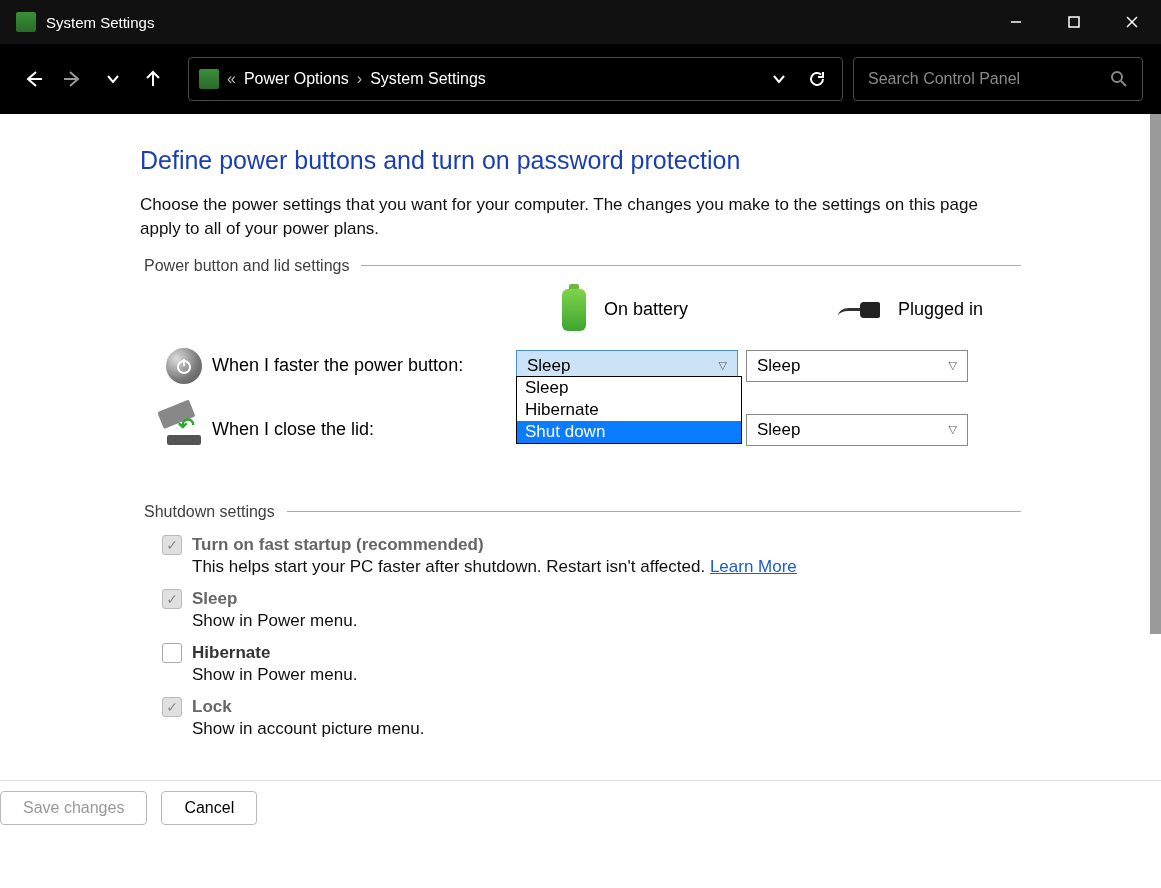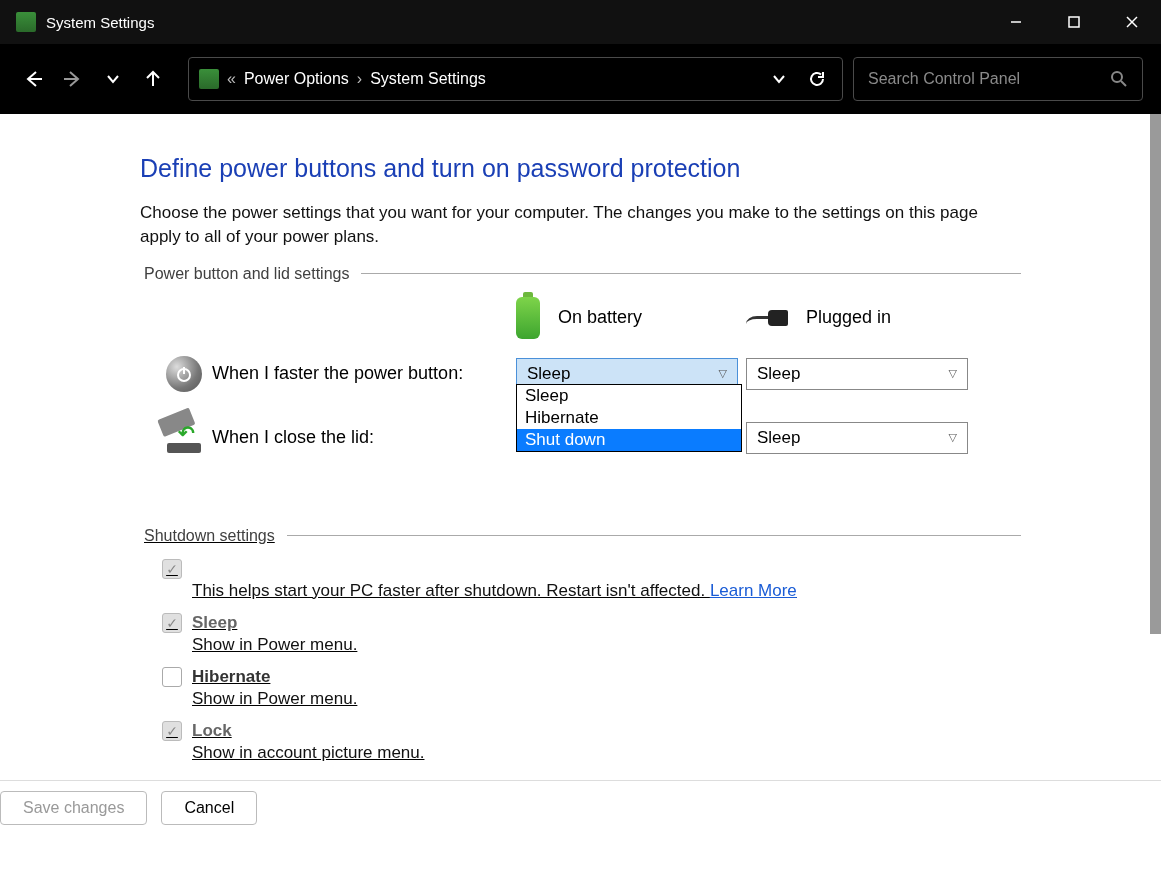--- a/index.html
+++ b/index.html
@@ -94,21 +94,21 @@
       background: #fff;
     }
     .scrollbar .thumb {
       position: absolute;
       right: 0; top: 0;
       width: 11px; height: 520px;
       background: #9a9a9a;
       border-radius: 0;
     }
     .content {
-      padding: 40px 140px 0 140px;
+      padding: 32px 140px 0 140px;
     }
     .heading {
       color: #1a3fb5;
       font-size: 25px;
       font-weight: 400;
       margin-bottom: 18px;
     }
     .para {
       color: #111;
       font-size: 17px;
@@ -142,20 +142,21 @@
     }
     .group-line .rule {
       flex: 1 1 auto; height: 1px; background: #aaa; margin-left: 12px;
     }
 
     .mode-header {
       display: grid;
       grid-template-columns: 360px 230px 230px;
       margin-left: 16px;
       margin-bottom: 10px;
+      gap: 46px;
     }
     .mode-col {
       display: flex; align-items: center; gap: 18px; font-size: 18px;
     }
     .battery-icon {
       width: 24px; height: 42px;
       background: linear-gradient(#7ed44a,#3da52f);
       border-radius: 6px;
       position: relative;
     }
@@ -215,21 +216,21 @@
       left: 360px; top: 35px;
       width: 226px;
       border: 1px solid #000;
       background: #fff;
       z-index: 10;
       font-size: 17px;
     }
     .dropdown-menu .item { padding: 1px 8px; }
     .dropdown-menu .item.hl { background: #0a7cff; color: #fff; }
 
-    .shutdown-group { margin-top: 64px; text-decoration: underline; }
+    .shutdown-group { margin-top: 48px; }
     .sd-items { margin-left: 22px; }
     .sd-item { margin-bottom: 12px; }
     .sd-head { display:flex; align-items:center; gap:10px; }
     .checkbox {
       width: 20px; height: 20px;
       border: 1px solid #aaa;
       border-radius: 3px;
       display:flex; align-items:center; justify-content:center;
       background: #fff;
     }
@@ -422,20 +423,21 @@
         <span>Shutdown settings</span>
         <div class="rule"></div>
       </div>
 
       <div class="sd-items">
         <div class="sd-item">
           <div class="sd-head">
             <div class="checkbox disabled">
                 <span class="tick">✓</span>
               </div>
+            <span class="sd-label">Turn on fast startup (recommended)</span>
           </div>
           <div class="sd-desc">
             <span>This helps start your PC faster after shutdown. Restart isn't affected. </span>
             <a class="link underline">Learn More</a>
           </div>
         </div>
 
         <div class="sd-item">
           <div class="sd-head">
             <div class="checkbox disabled">

